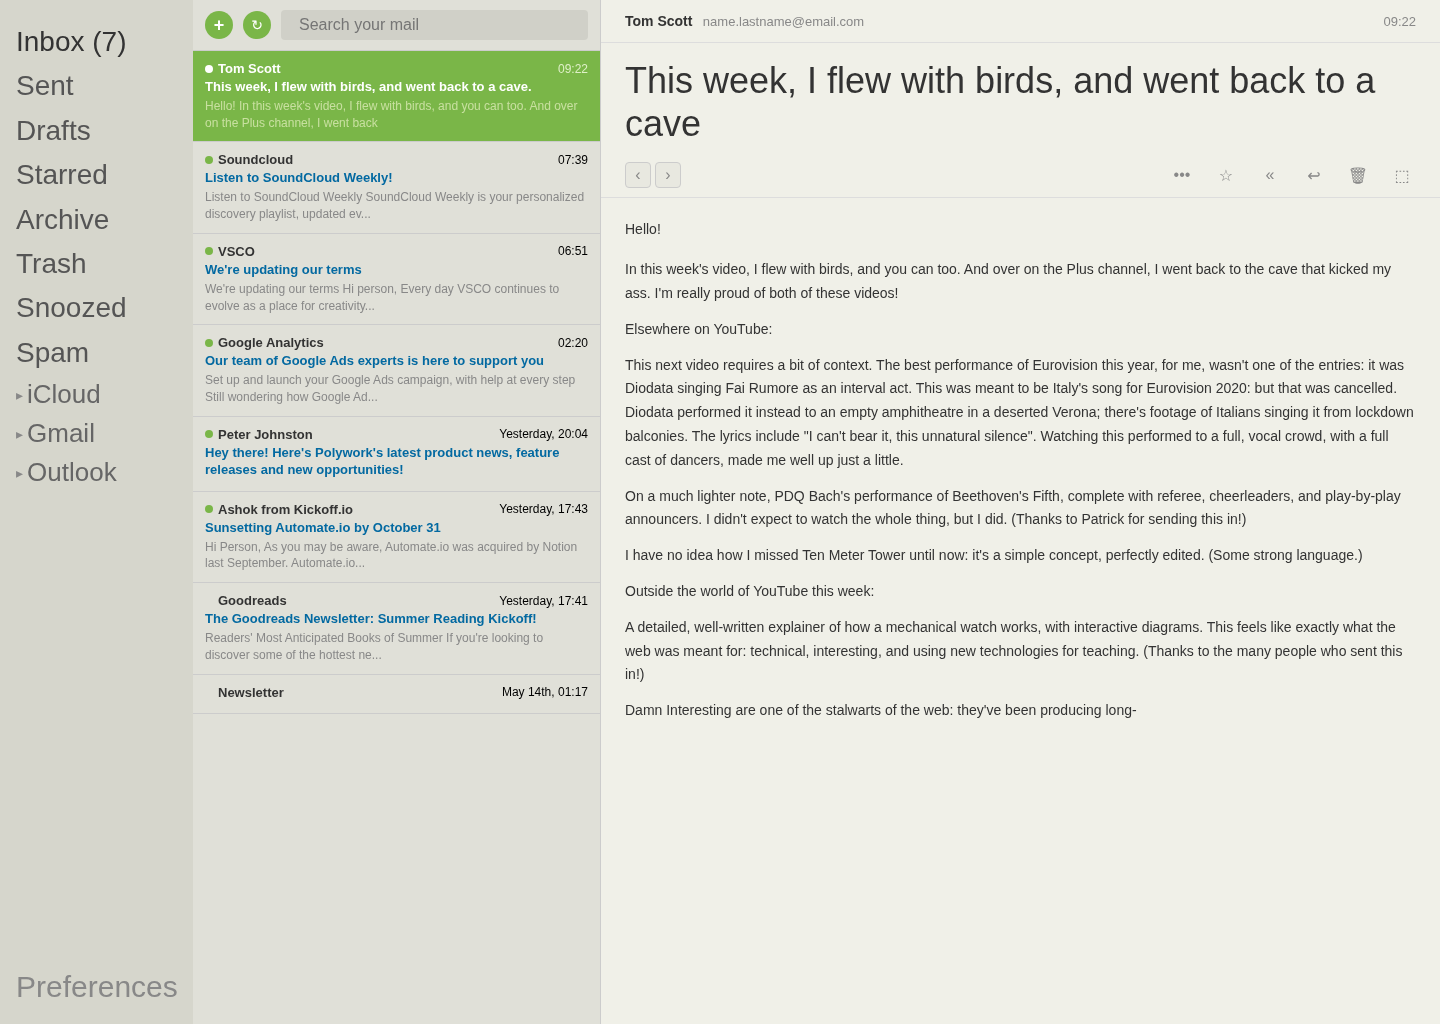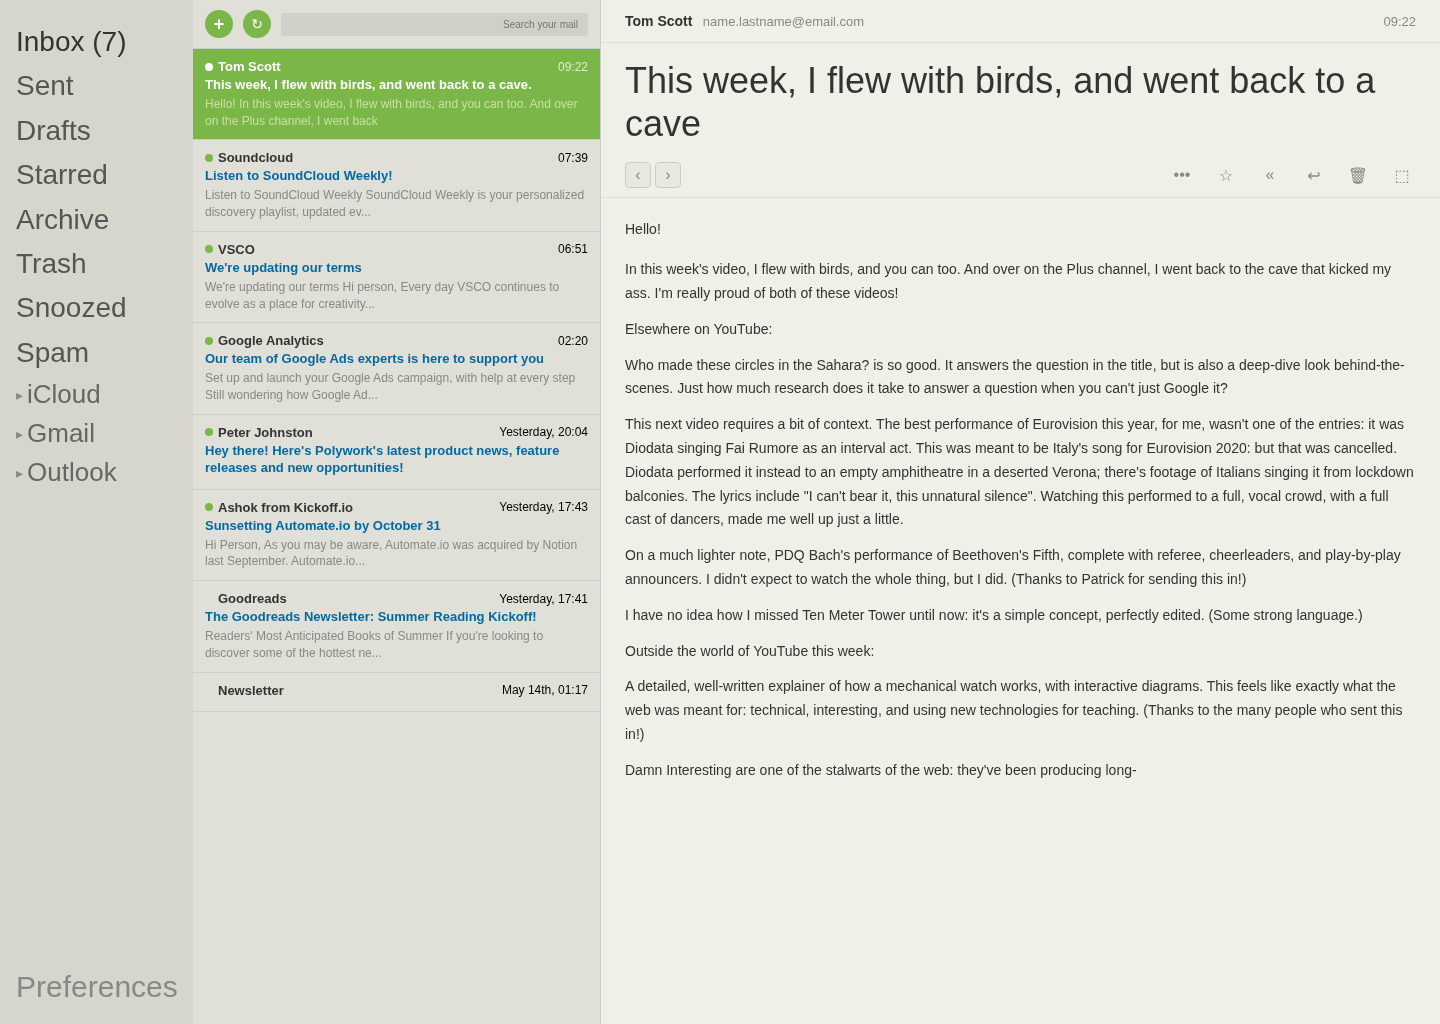--- a/index.html
+++ b/index.html
@@ -76,25 +76,24 @@
       border-radius: 50%;
       display: flex; align-items: center; justify-content: center;
       color: white; font-size: 14px;
       cursor: pointer; flex-shrink: 0;
     }
     .search-box {
       flex: 1;
       background: #d0d0c8;
       border: none;
       border-radius: 4px;
-      padding: 6px 10px;
-      font-size: 10px;
+      padding: 6px 18px;
+      font-size: 16px;
       color: #888;
       outline: none;
-      text-align: right;
     }
     .email-list { overflow-y: auto; flex: 1; }
     .email-item {
       padding: 10px 12px;
       border-bottom: 1px solid #ccc;
       cursor: pointer;
       background: #e0e0d8;
     }
     .email-item.active { background: #7ab648; }
     .email-item-header { display: flex; justify-content: space-between; align-items: center; margin-bottom: 3px; }
@@ -347,21 +346,20 @@
       <div class="action-icon">«</div>
       <div class="action-icon">↩</div>
       <div class="action-icon">🗑</div>
       <div class="action-icon">⬚</div>
     </div>
   </div>
   <div class="email-body" id="email-body-container">
   <p class="greeting">Hello!</p>
       <p>In this week's video, I flew with birds, and you can too. And over on the Plus channel, I went back to the cave that kicked my ass. I'm really proud of both of these videos!</p>
       <p>Elsewhere on YouTube:</p>
-      <p>   Who made these circles in the Sahara? is so good. It answers the question in the title, but is also a deep-dive look behind-the-scenes. Just how much research does it take to answer a question when you can't just Google it?</p>
       <p>   This next video requires a bit of context. The best performance of Eurovision this year, for me, wasn't one of the entries: it was Diodata singing Fai Rumore as an interval act. This was meant to be Italy's song for Eurovision 2020: but that was cancelled. Diodata performed it instead to an empty amphitheatre in a deserted Verona; there's footage of Italians singing it from lockdown balconies. The lyrics include "I can't bear it, this unnatural silence". Watching this performed to a full, vocal crowd, with a full cast of dancers, made me well up just a little.</p>
       <p>   On a much lighter note, PDQ Bach's performance of Beethoven's Fifth, complete with referee, cheerleaders, and play-by-play announcers. I didn't expect to watch the whole thing, but I did. (Thanks to Patrick for sending this in!)</p>
       <p>   I have no idea how I missed Ten Meter Tower until now: it's a simple concept, perfectly edited. (Some strong language.)</p>
       <p>Outside the world of YouTube this week:</p>
       <p>   A detailed, well-written explainer of how a mechanical watch works, with interactive diagrams. This feels like exactly what the web was meant for: technical, interesting, and using new technologies for teaching. (Thanks to the many people who sent this in!)</p>
       <p>   Damn Interesting are one of the stalwarts of the web: they've been producing long-</p>
     </div>
 </div>
 
 </body></html>

